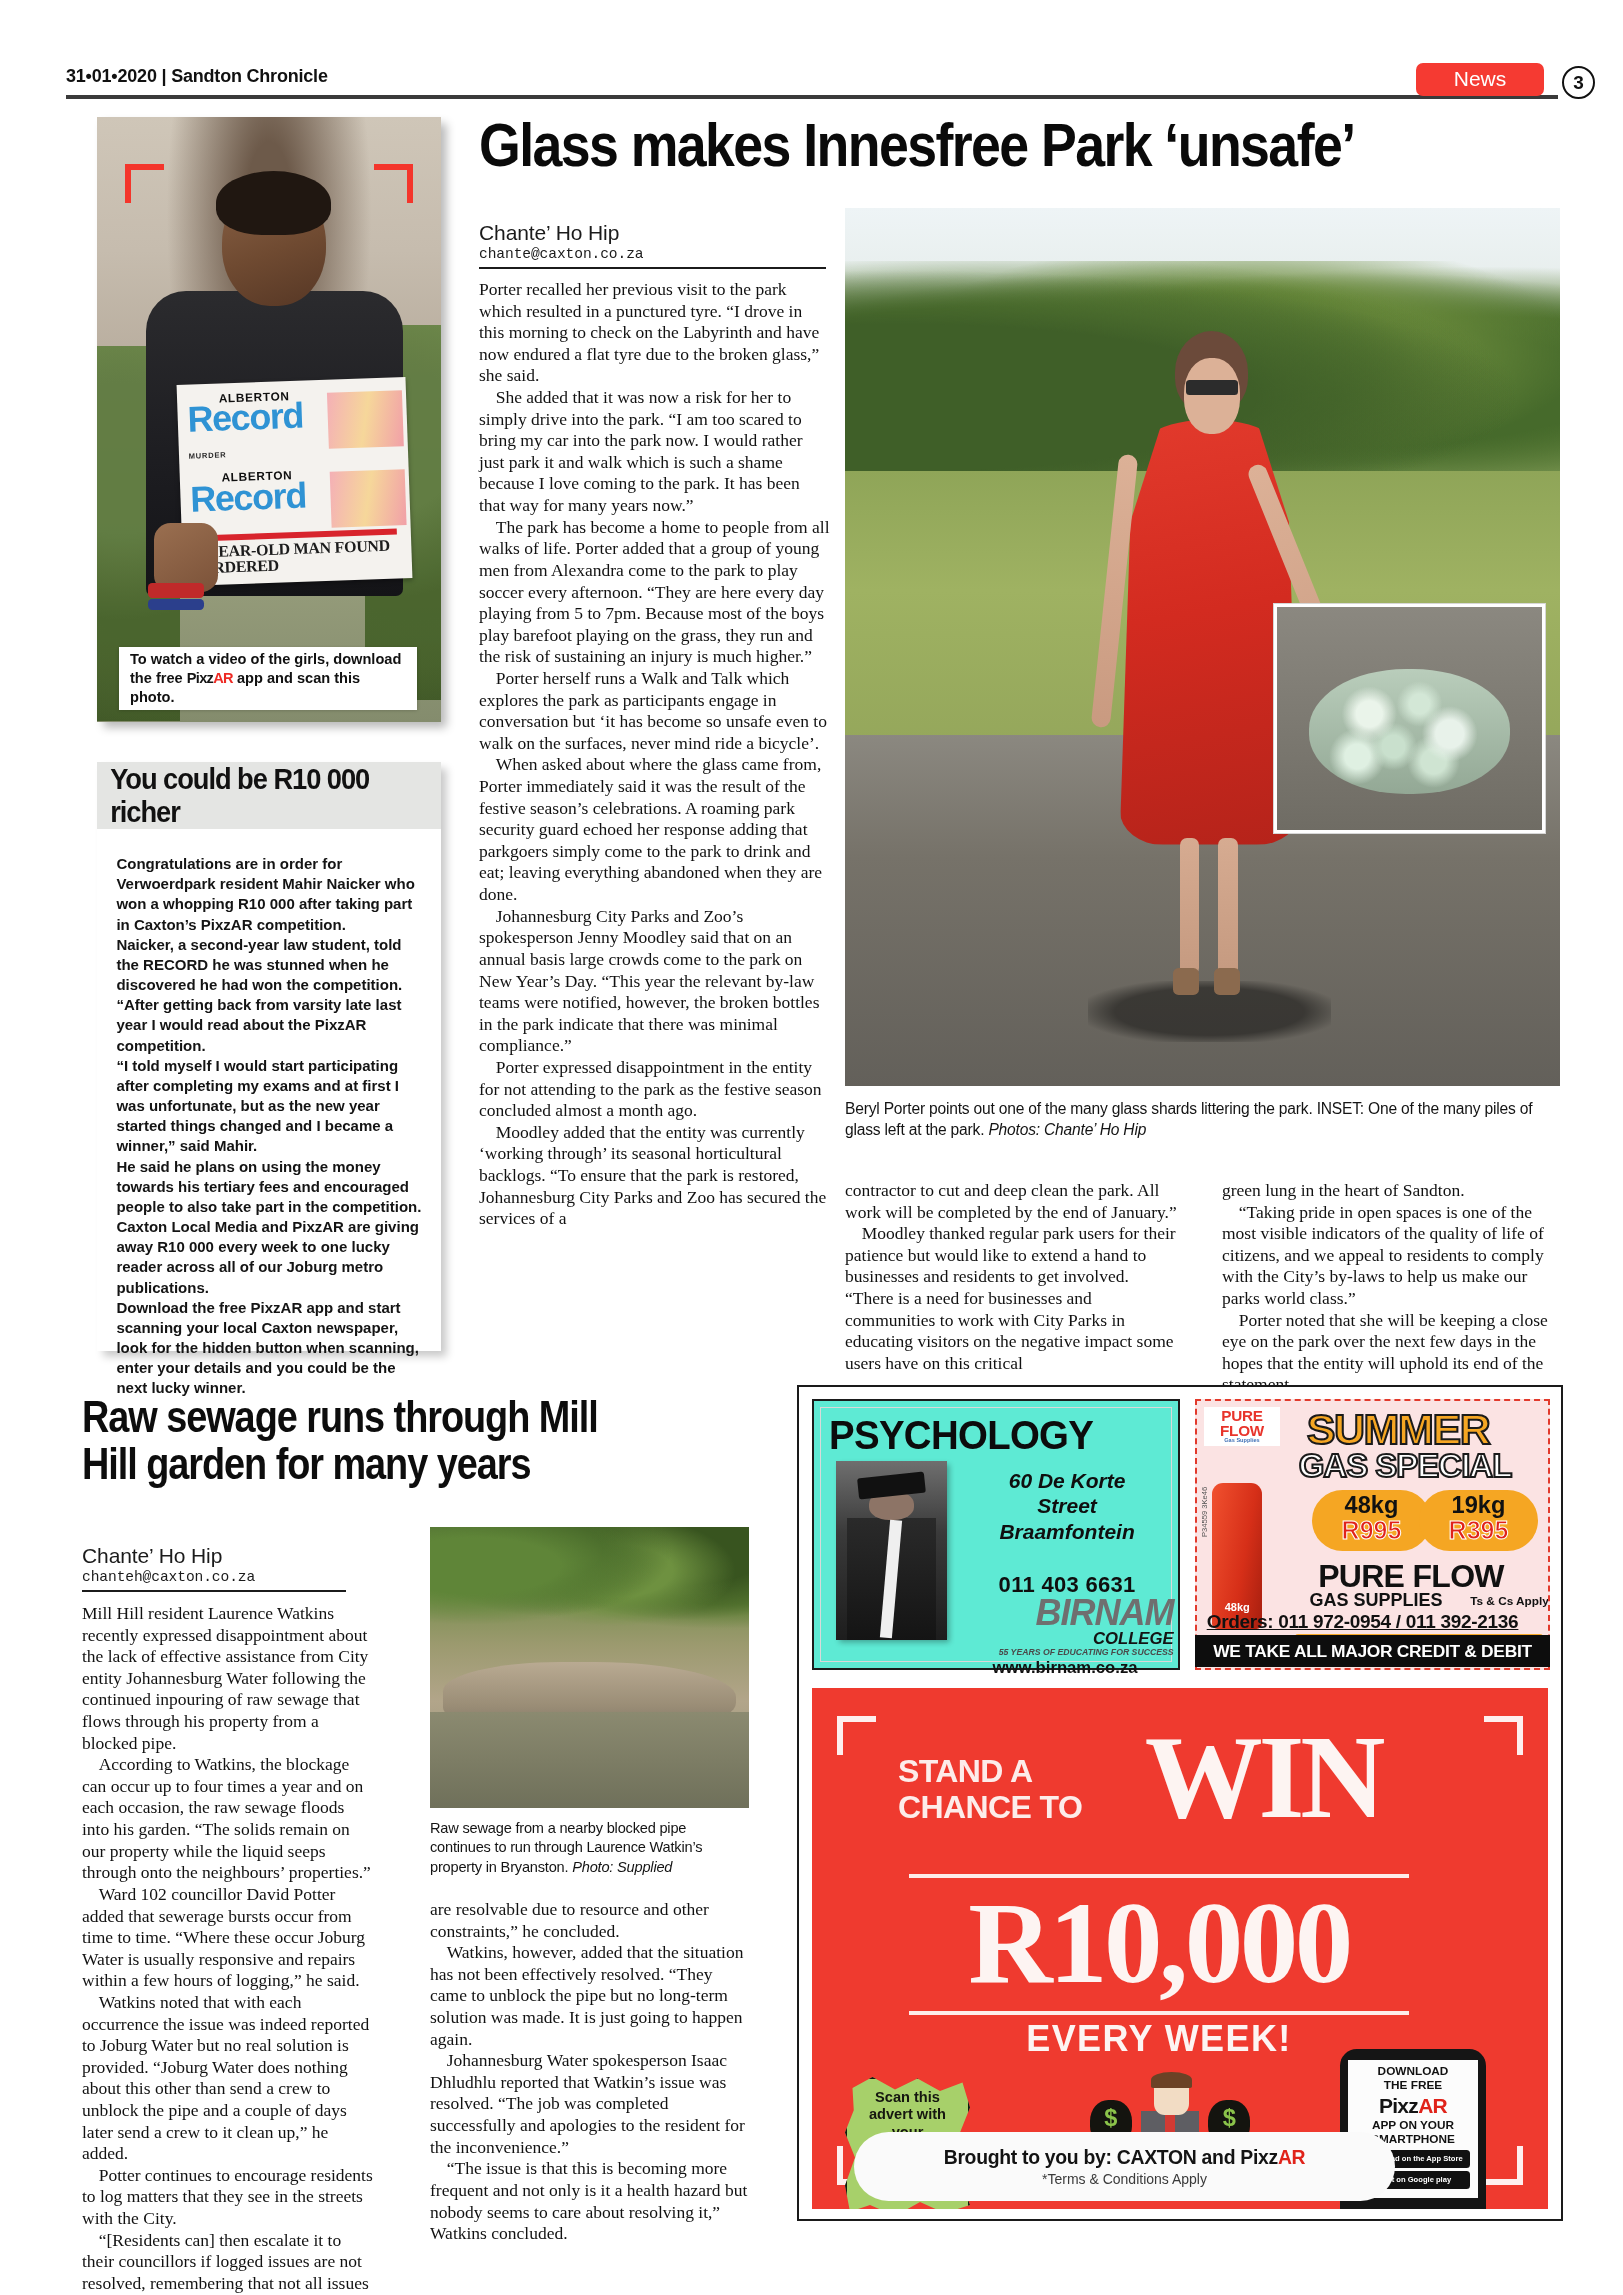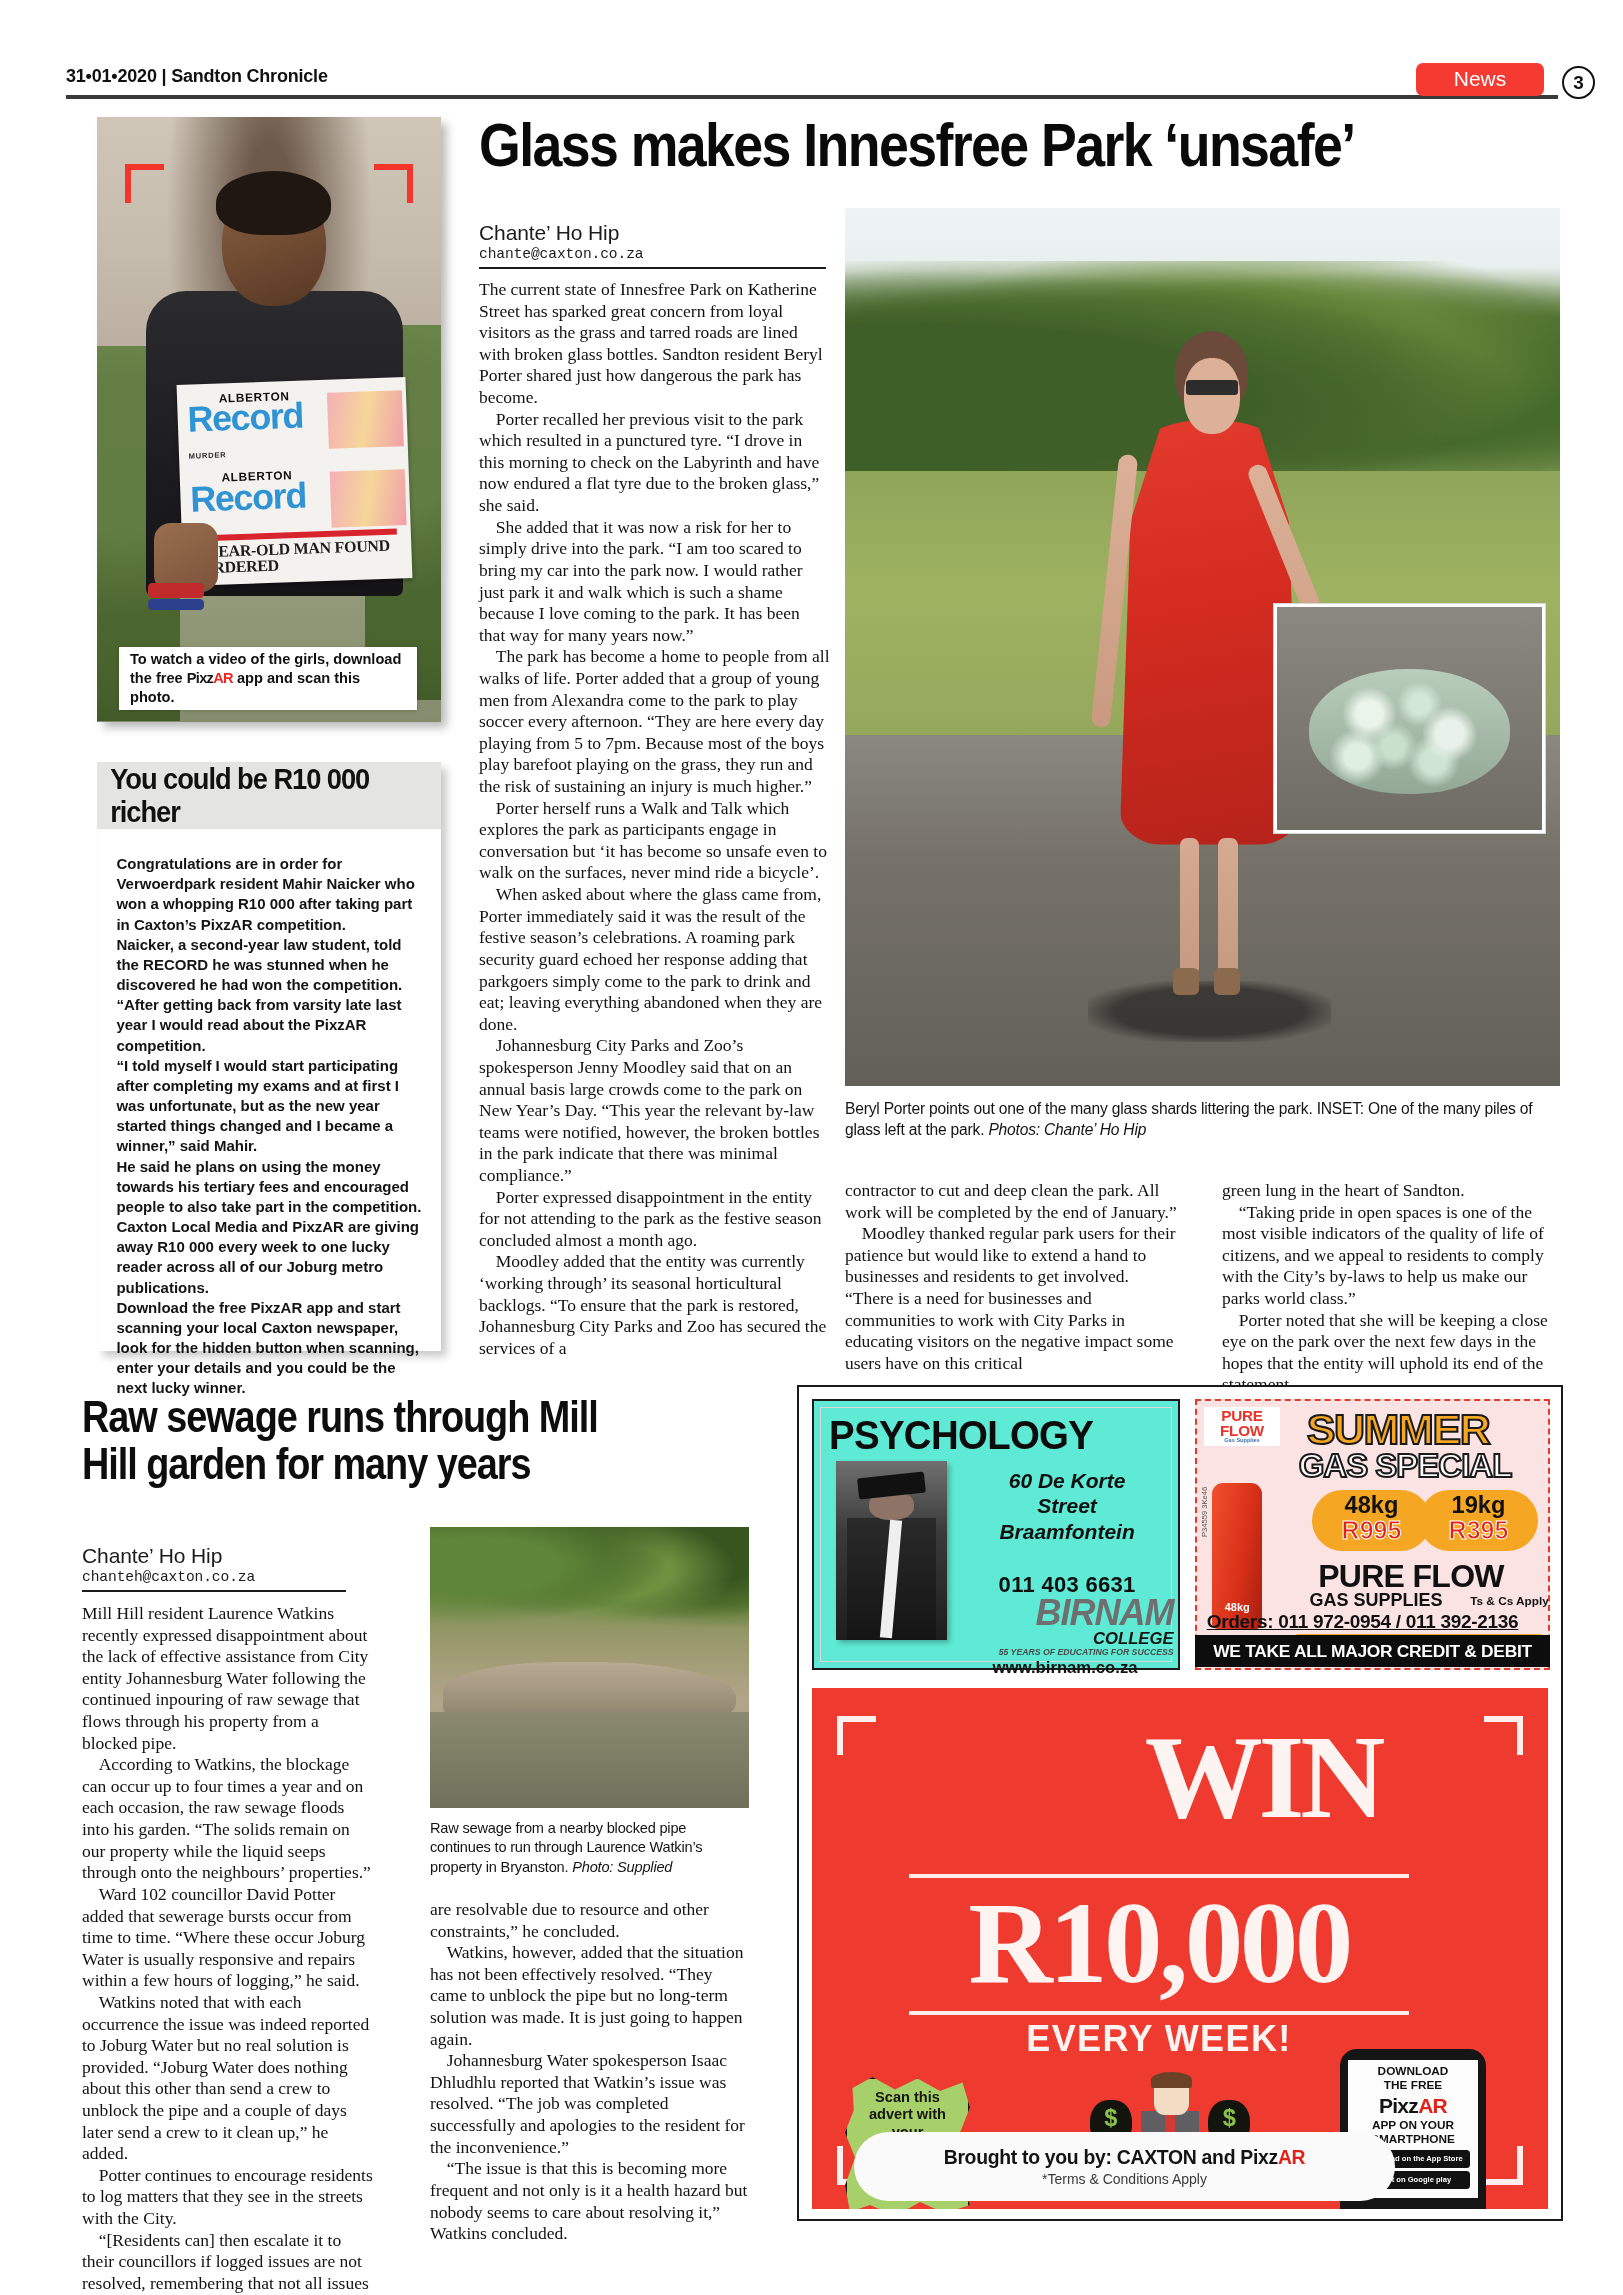--- a/index.html
+++ b/index.html
@@ -584,21 +584,20 @@
     </div>
   </div>
 
   <div class="byline-block" style="left:479px; top:221px; width:347px;">
     <div class="byline-name">Chante’ Ho Hip</div>
     <div class="byline-mail">chante@caxton.co.za</div>
     <div class="byline-rule"></div>
   </div>
 
   <div class="body-col" style="left:479px; top:279px; width:351px;">
-    <p>The current state of Innesfree Park on Katherine Street has sparked great concern from loyal visitors as the grass and tarred roads are lined with broken glass bottles. Sandton resident Beryl Porter shared just how dangerous the park has become.</p>
     <p>Porter recalled her previous visit to the park which resulted in a punctured tyre. “I drove in this morning to check on the Labyrinth and have now endured a flat tyre due to the broken glass,” she said.</p>
     <p>She added that it was now a risk for her to simply drive into the park. “I am too scared to bring my car into the park now. I would rather just park it and walk which is such a shame because I love coming to the park. It has been that way for many years now.”</p>
     <p>The park has become a home to people from all walks of life. Porter added that a group of young men from Alexandra come to the park to play soccer every afternoon. “They are here every day playing from 5 to 7pm. Because most of the boys play barefoot playing on the grass, they run and the risk of sustaining an injury is much higher.”</p>
     <p>Porter herself runs a Walk and Talk which explores the park as participants engage in conversation but ‘it has become so unsafe even to walk on the surfaces, never mind ride a bicycle’.</p>
     <p>When asked about where the glass came from, Porter immediately said it was the result of the festive season’s celebrations. A roaming park security guard echoed her response adding that parkgoers simply come to the park to drink and eat; leaving everything abandoned when they are done.</p>
     <p>Johannesburg City Parks and Zoo’s spokesperson Jenny Moodley said that on an annual basis large crowds come to the park on New Year’s Day. “This year the relevant by-law teams were notified, however, the broken bottles in the park indicate that there was minimal compliance.”</p>
     <p>Porter expressed disappointment in the entity for not attending to the park as the festive season concluded almost a month ago.</p>
     <p>Moodley added that the entity was currently ‘working through’ its seasonal horticultural backlogs. “To ensure that the park is restored, Johannesburg City Parks and Zoo has secured the services of a</p>
   </div>
 
@@ -725,20 +724,24 @@
     <div class="gas-free">FREE DELIVERIES</div>
   </div>
   <div class="gas-cards">WE TAKE ALL MAJOR CREDIT &amp; DEBIT CARDS.</div>
 
   <div class="ad-win">
     <div class="win-crop cm-tl" style="left:25px;  top:28px;"></div>
     <div class="win-crop cm-tr" style="right:25px; top:28px;"></div>
     <div class="win-crop cm-bl" style="left:25px;  bottom:23.6px;"></div>
     <div class="win-crop cm-br" style="right:25px; bottom:23.6px;"></div>
 
+    <div class="win-stand">
+      <div>STAND A</div>
+      <div>CHANCE TO</div>
+    </div>
     <div class="win-big">WIN</div>
     <div class="win-rule1"></div>
     <div class="win-amount">R10,000</div>
     <div class="win-rule2"></div>
     <div class="win-every">EVERY WEEK!</div>
 
     <div class="win-bubble">
       <div>Scan this</div>
       <div>advert with</div>
       <div>your</div>

